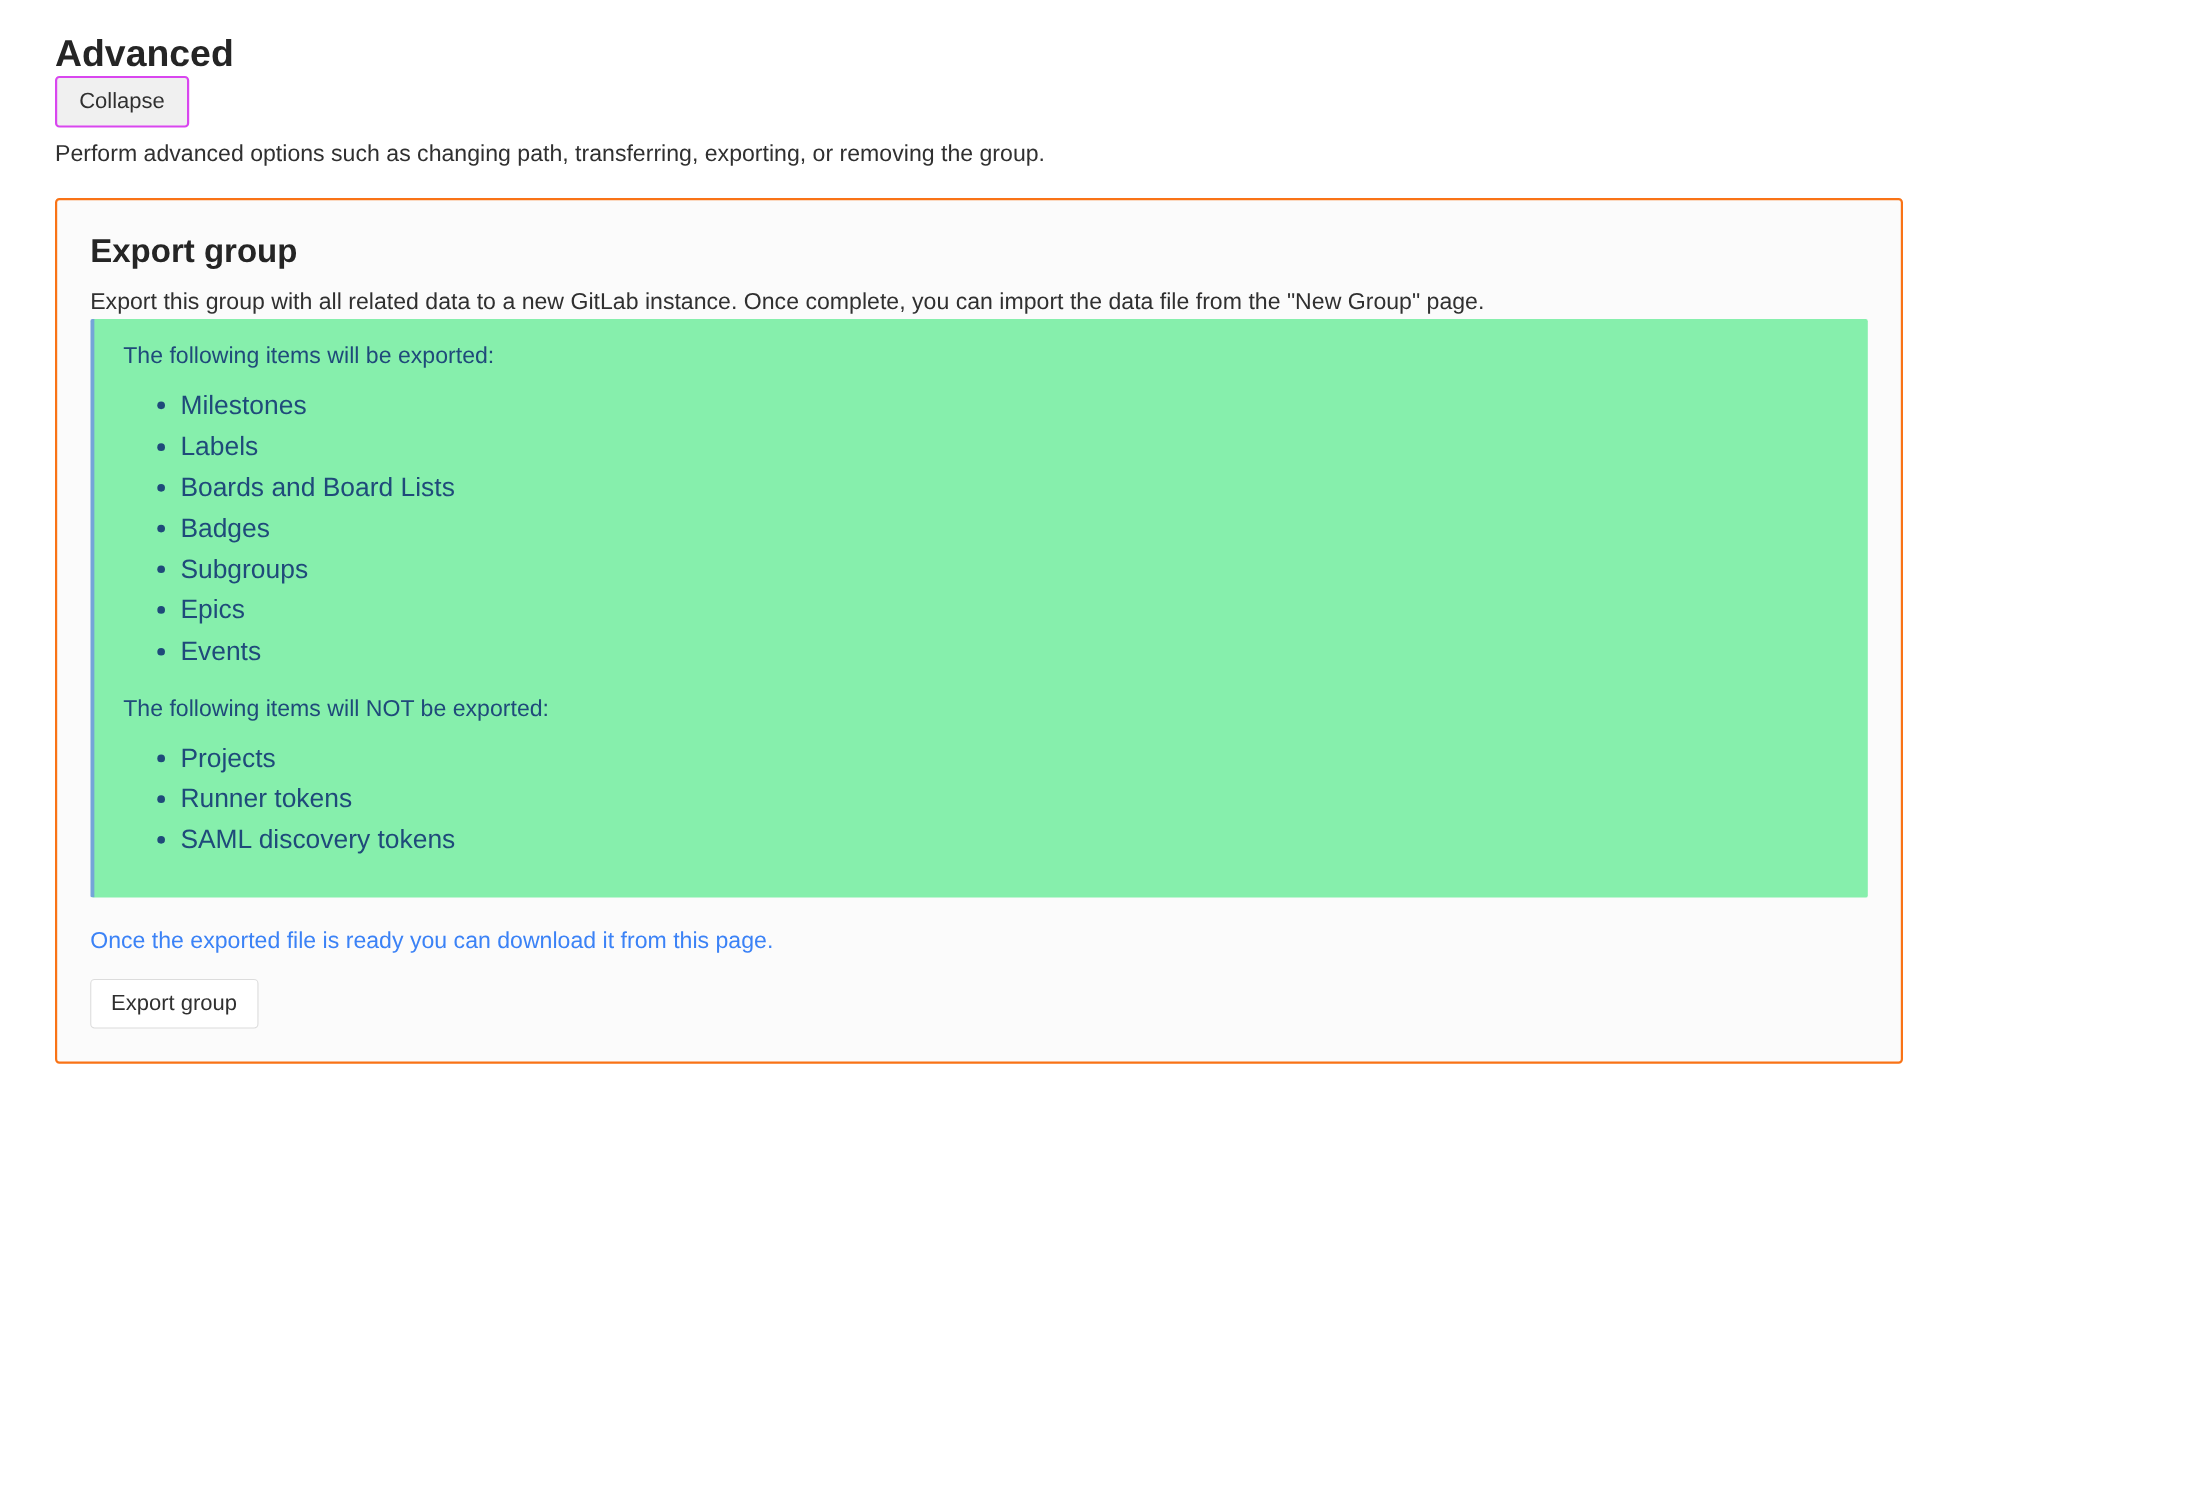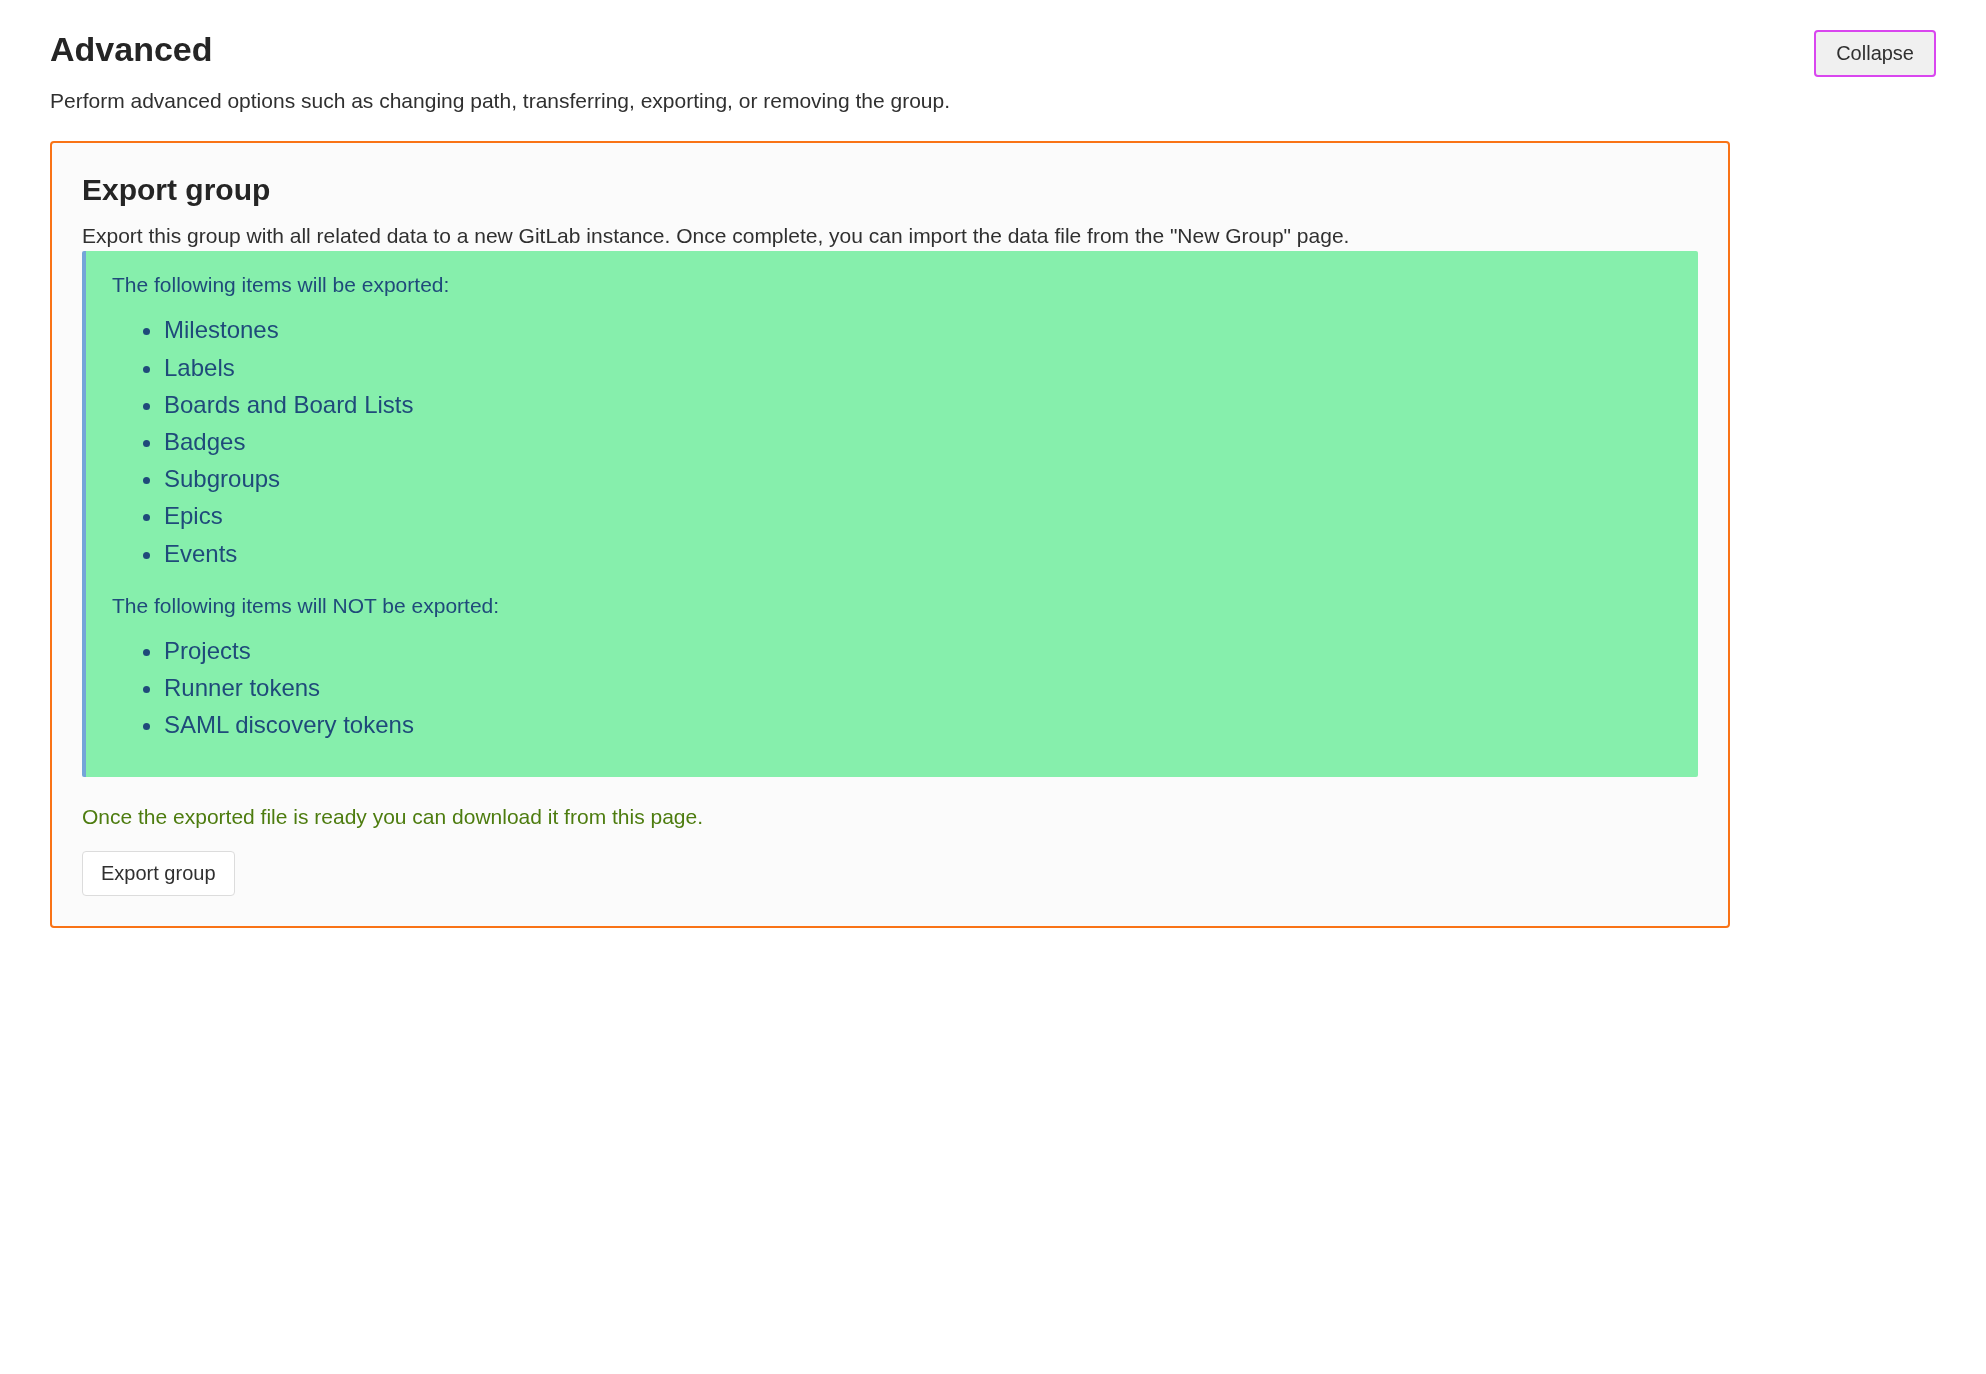--- a/index.html
+++ b/index.html
@@ -1,18 +1,19 @@
 <!DOCTYPE html>
 <html><head>
   <meta charset="utf-8">
   <style>
     * {
       box-sizing: border-box;
       margin: 0;
       padding: 0;
+      flex-direction: column;
     }
     body {
       font-family: -apple-system, BlinkMacSystemFont, "Segoe UI", Helvetica, Arial, sans-serif;
       background: #ffffff;
       color: #303030;
       padding: 30px 50px;
     }
     .header-row {
       display: flex;
       justify-content: space-between;
@@ -75,21 +76,21 @@
       list-style: disc;
       padding-left: 52px;
       color: #1f4a7a;
     }
     .callout ul li {
       font-size: 24px;
       line-height: 1.55;
     }
     .ready-text {
       font-size: 21px;
-      color: #4d7c0f;
+      color: #3b82f6;
       margin-bottom: 22px;
     }
     .export-btn {
       background: #ffffff;
       border: 1px solid #dcdcdc;
       border-radius: 4px;
       padding: 10px 18px;
       font-size: 20px;
       color: #303030;
       cursor: pointer;

